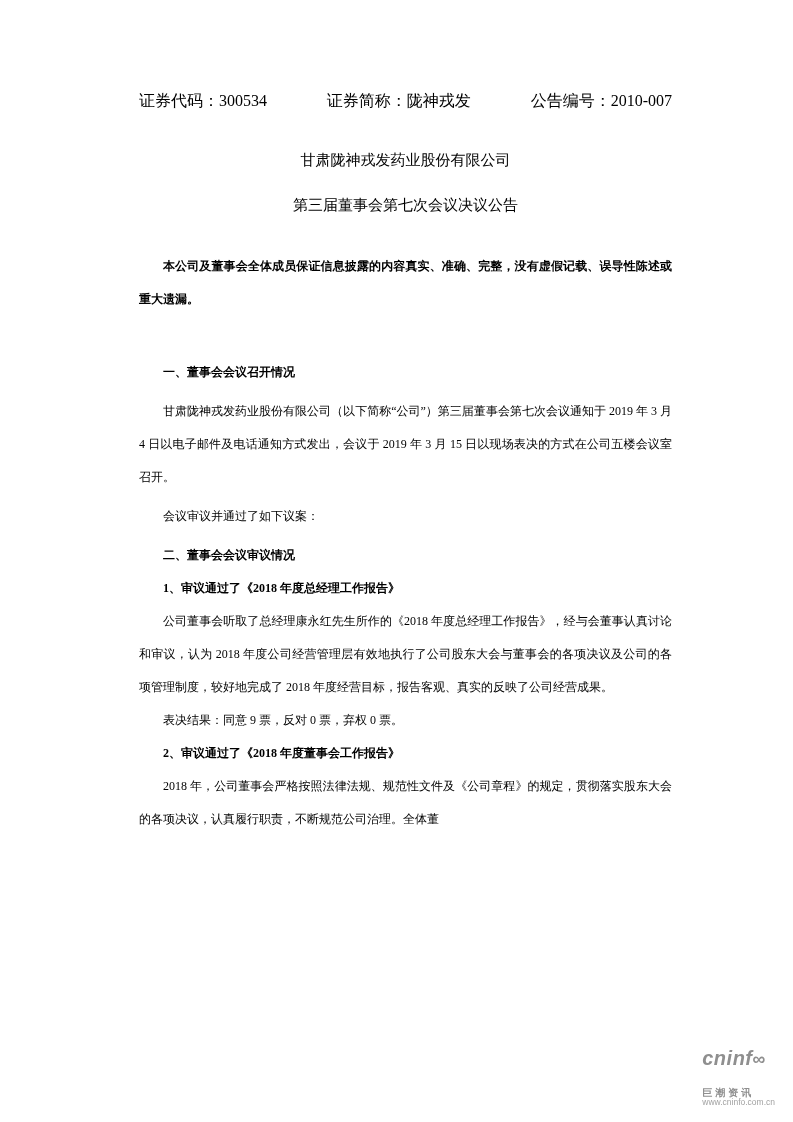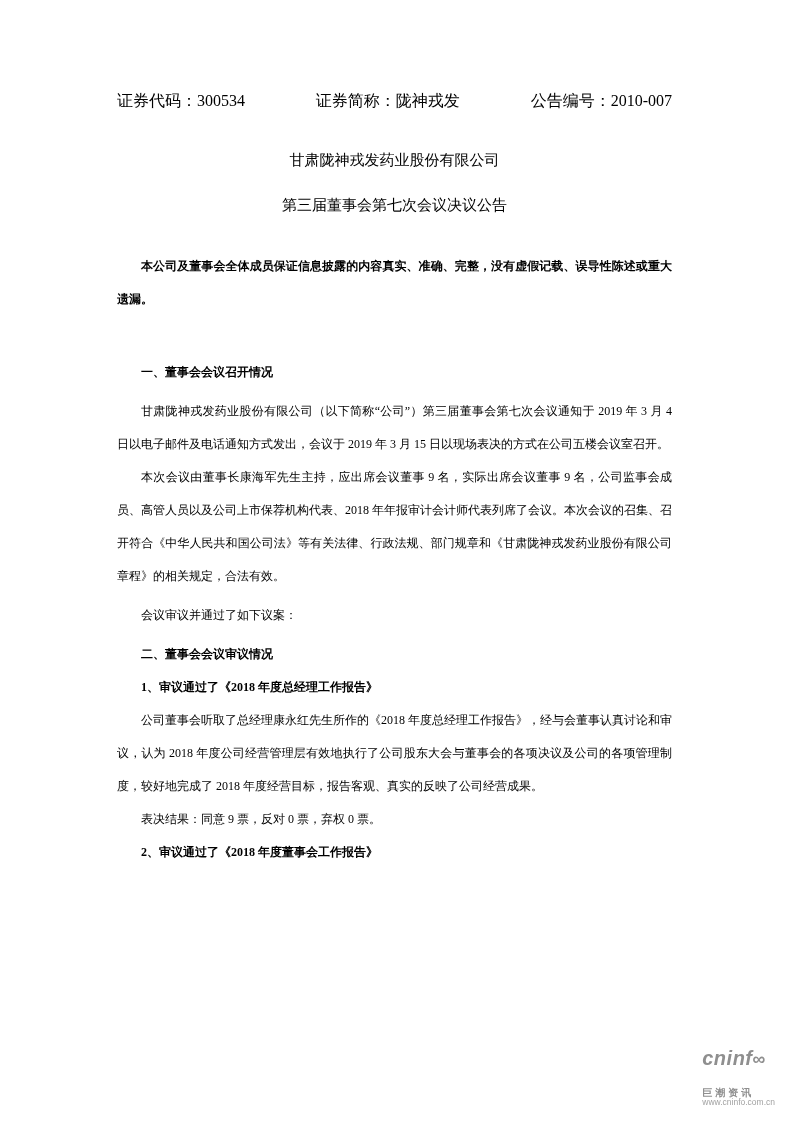--- a/index.html
+++ b/index.html
@@ -6,21 +6,21 @@
   html, body { margin: 0; padding: 0; background: #ffffff; }
   .page {
     width: 793px;
     height: 1122px;
     position: relative;
     background: #ffffff;
     color: #000000;
     font-family: "Liberation Serif", "DejaVu Serif", serif;
     overflow: hidden;
   }
-  .content { padding: 90px 121px 0 117px; }
+  .content { padding: 90px 121px 0 117px; margin-left: 22px; }
 
   .header-row {
     display: flex;
     justify-content: space-between;
     font-size: 16px;
     line-height: 22px;
   }
 
   .title-block { margin-top: 26px; }
   .title-line {
@@ -89,30 +89,30 @@
 
     <div class="title-block">
       <div class="title-line">甘肃陇神戎发药业股份有限公司</div>
       <div class="title-line">第三届董事会第七次会议决议公告</div>
     </div>
 
     <p class="para bold disclaimer">本公司及董事会全体成员保证信息披露的内容真实、准确、完整，没有虚假记载、误导性陈述或重大遗漏。</p>
 
     <p class="para bold gap-large">一、董事会会议召开情况</p>
     <p class="para gap-small">甘肃陇神戎发药业股份有限公司（以下简称“公司”）第三届董事会第七次会议通知于 2019 年 3 月 4 日以电子邮件及电话通知方式发出，会议于 2019 年 3 月 15 日以现场表决的方式在公司五楼会议室召开。</p>
-    <p class="para">本次会议由董事长康海军先生主持，应出席会议董事 9 名，实际出席会议董事 9 名，公司监事会成员、高管人员以及公司上市保荐机构代表、2018 年年报审计会计师代表列席了会议。本次会议的召集、召开符合《中华人民共和国公司法》等有关法律、行政法规、部门规章和《甘肃陇神戎发药业股份有限公司章程》的相关规定，合法有效。</p>
 
     <p class="para gap-small">会议审议并通过了如下议案：</p>
     <p class="para bold gap-small">二、董事会会议审议情况</p>
 
     <p class="para bold">1、审议通过了《2018 年度总经理工作报告》</p>
     <p class="para">公司董事会听取了总经理康永红先生所作的《2018 年度总经理工作报告》，经与会董事认真讨论和审议，认为 2018 年度公司经营管理层有效地执行了公司股东大会与董事会的各项决议及公司的各项管理制度，较好地完成了 2018 年度经营目标，报告客观、真实的反映了公司经营成果。</p>
     <p class="para">表决结果：同意 9 票，反对 0 票，弃权 0 票。</p>
 
     <p class="para bold">2、审议通过了《2018 年度董事会工作报告》</p>
+    <p class="para">2018 年，公司董事会严格按照法律法规、规范性文件及《公司章程》的规定，贯彻落实股东大会的各项决议，认真履行职责，不断规范公司治理。全体董</p>
 
   </div>
 
   <div class="cninfo-logo">
     <div class="logo-line1"><span>cninf</span><span class="logo-mark">∞</span></div>
     <div class="logo-caption">巨潮资讯</div>
     <div class="logo-url">www.cninfo.com.cn</div>
   </div>
 </div>
 

